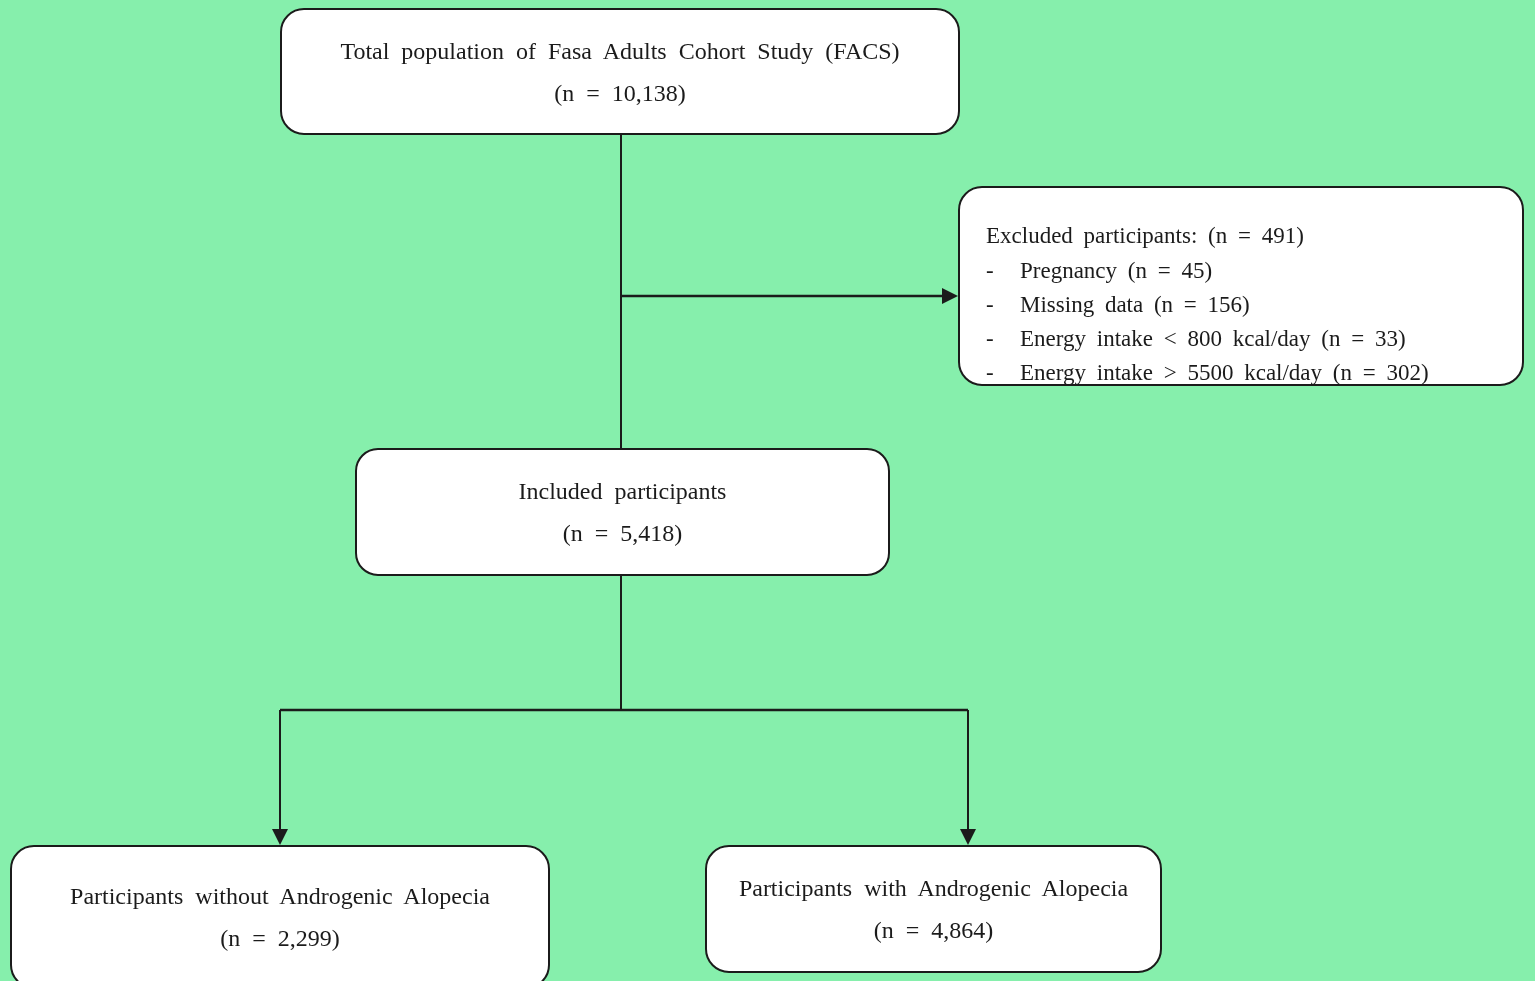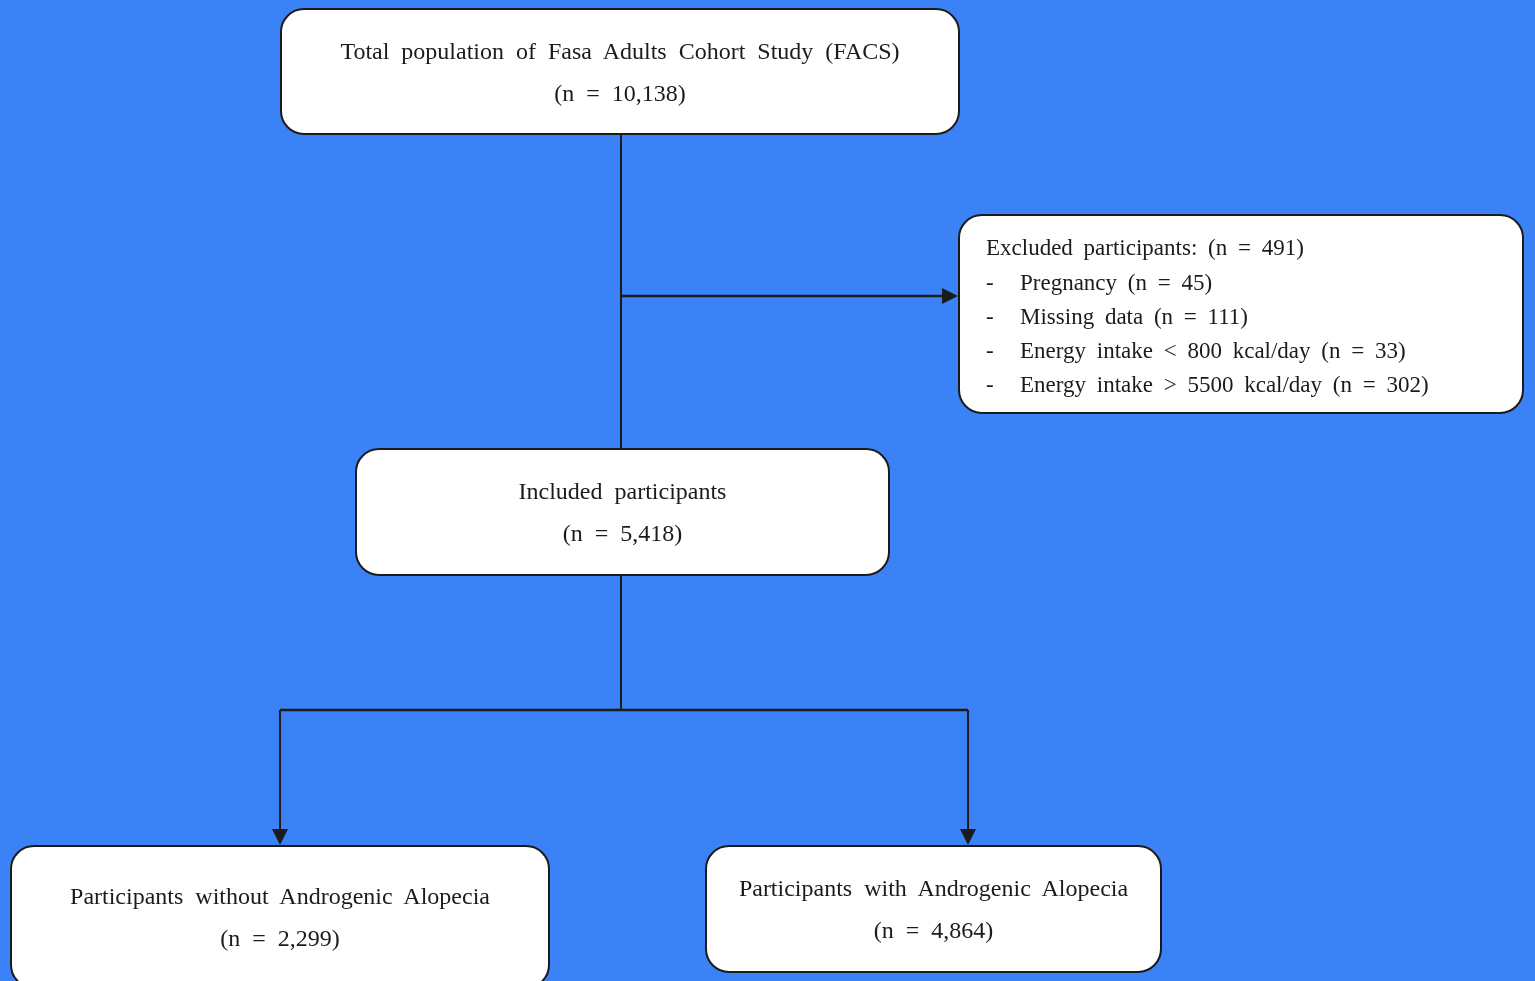--- a/index.html
+++ b/index.html
@@ -4,21 +4,21 @@
 <style>
   html, body {
     margin: 0;
     padding: 0;
     background: #ffffff;
   }
   #canvas {
     position: relative;
     width: 1535px;
     height: 981px;
-    background: #3b82f6;
+    background: #86efac;
     font-family: "Liberation Serif", "DejaVu Serif", serif;
     color: #1b1b1b;
     overflow: hidden;
   }
   #connectors {
     position: absolute;
     left: 0;
     top: 0;
     width: 1535px;
     height: 981px;
@@ -37,22 +37,22 @@
     justify-content: center;
     text-align: center;
   }
   .node-line {
     font-size: 24px;
     line-height: 42px;
     word-spacing: 6px;
     white-space: nowrap;
   }
   #box-total    { left: 280px; top: 8px;   width: 680px; height: 127px; }
-  #box-excluded { left: 958px; top: 186px; width: 566px; height: 200px; padding: 14px 10px 10px 26px; margin-top: 28px; }
-  #box-included { left: 355px; top: 448px; width: 535px; height: 128px; }
+  #box-excluded { left: 958px; top: 186px; width: 566px; height: 200px; padding: 30px 10px 10px 26px; }
+  #box-included { left: 355px; top: 448px; width: 535px; height: 128px; border-radius: 23px; }
   #box-without  { left: 10px;  top: 845px; width: 540px; height: 144px; }
   #box-with     { left: 705px; top: 845px; width: 457px; height: 128px; }
 
   .exc-header {
     font-size: 23px;
     line-height: 36px;
     word-spacing: 5px;
     white-space: nowrap;
   }
   .exc-item {
@@ -96,21 +96,21 @@
   </div>
 
   <div class="node" id="box-excluded">
     <div class="exc-header">Excluded participants: (n = 491)</div>
     <div class="exc-item">
       <span class="exc-bullet">-</span>
       <span>Pregnancy (n = 45)</span>
     </div>
     <div class="exc-item">
       <span class="exc-bullet">-</span>
-      <span>Missing data (n = 111)</span>
+      <span>Missing data (n = 156)</span>
     </div>
     <div class="exc-item">
       <span class="exc-bullet">-</span>
       <span>Energy intake &lt; 800 kcal/day (n = 33)</span>
     </div>
     <div class="exc-item">
       <span class="exc-bullet">-</span>
       <span>Energy intake &gt; 5500 kcal/day (n = 302)</span>
     </div>
   </div>

